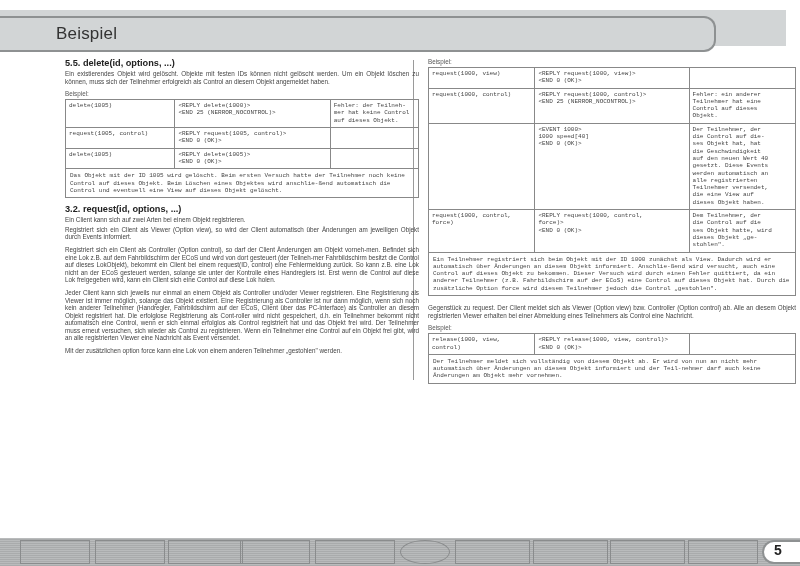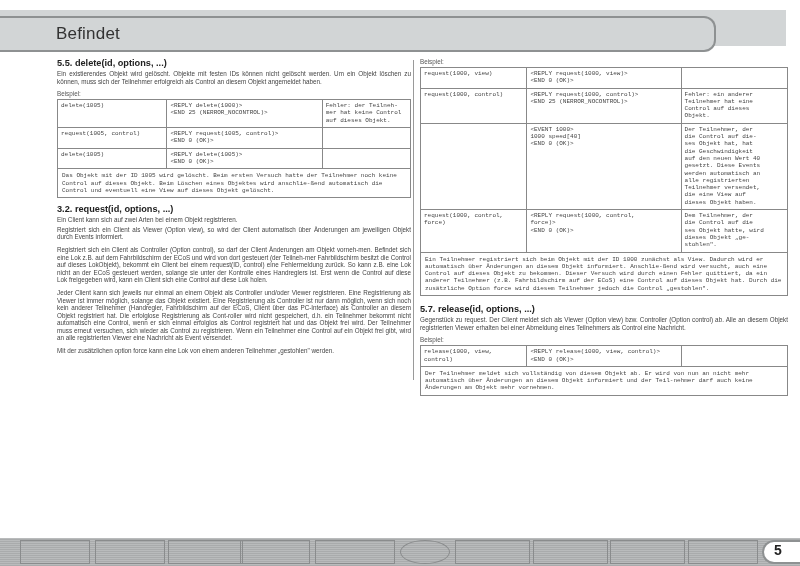--- a/index.html
+++ b/index.html
@@ -13,21 +13,21 @@
   }
   .header-box {
     position:absolute; left:-10px; top:16px; width:726px; height:36px;
     border:2px solid #8e9192; border-left:none; border-radius:0 12px 12px 0;
     background:#d2d5d6; box-sizing:border-box;
   }
   .header-title {
     position:absolute; left:56px; top:24px; font-family:"Liberation Sans", sans-serif;
     font-size:17px; color:#333; letter-spacing:0.2px;
   }
-  .col { position:absolute; top:58px; }
+  .col { position:absolute; top:58px;margin-left:8px; }
   .col-left { left:57px; width:354px; }
   .col-right { left:420px; width:368px; }
   .divider {
     position:absolute; left:413px; top:60px; width:1px; height:320px; background:#9a9a9a;
   }
   h2 {
     margin:0 0 2px 0; font-family:"Liberation Sans", sans-serif; font-weight:bold;
     font-size:9.2px; color:#222;
   }
   p {
@@ -57,21 +57,21 @@
   .page-number {
     position:absolute; left:774px; top:542px; font-family:"Liberation Sans", sans-serif;
     font-weight:bold; font-size:14px; color:#222;
   }
 </style>
 </head>
 <body>
 
 <div class="header-band"></div>
 <div class="header-box"></div>
-<div class="header-title">Befindet</div>
+<div class="header-title">Beispiel</div>
 
 <div class="divider"></div>
 
 <div class="col col-left">
   <div class="section">
     <h2>5.5. delete(id, options, ...)</h2>
     <p>Ein existierendes Objekt wird gelöscht. Objekte mit festen IDs können nicht gelöscht werden. Um ein Objekt löschen zu können, muss sich der Teilnehmer erfolgreich als Control an diesem Objekt angemeldet haben.</p>
     <div class="beispiel">Beispiel:</div>
     <table class="ex">
       <colgroup>
@@ -171,21 +171,20 @@
 stohlen".</td>
       </tr>
       <tr>
         <td colspan="3" class="note-full">Ein Teilnehmer registriert sich beim Objekt mit der ID 1000 zunächst als View. Dadurch wird er automatisch über Änderungen an diesem Objekt informiert. Anschlie-ßend wird versucht, auch eine Control auf dieses Objekt zu bekommen. Dieser Versuch wird durch einen Fehler quittiert, da ein anderer Teilnehmer (z.B. Fahrbildschirm auf der ECoS) eine Control auf dieses Objekt hat. Durch die zusätzliche Option force wird diesem Teilnehmer jedoch die Control „gestohlen".</td>
       </tr>
     </tbody>
       </table>
   </div>
 
   <div class="section" style="margin-top:8px">
-    <h2>5.7. release(id, options, ...)</h2>
     <p>Gegenstück zu request. Der Client meldet sich als Viewer (Option view) bzw. Controller (Option control) ab. Alle an diesem Objekt registrierten Viewer erhalten bei einer Abmeldung eines Teilnehmers als Control eine Nachricht.</p>
     <div class="beispiel">Beispiel:</div>
     <table class="ex">
       <colgroup>
           <col style="width:29%">
           <col style="width:42%">
           <col style="width:29%">
         </colgroup>
       <tbody>
           <tr>

